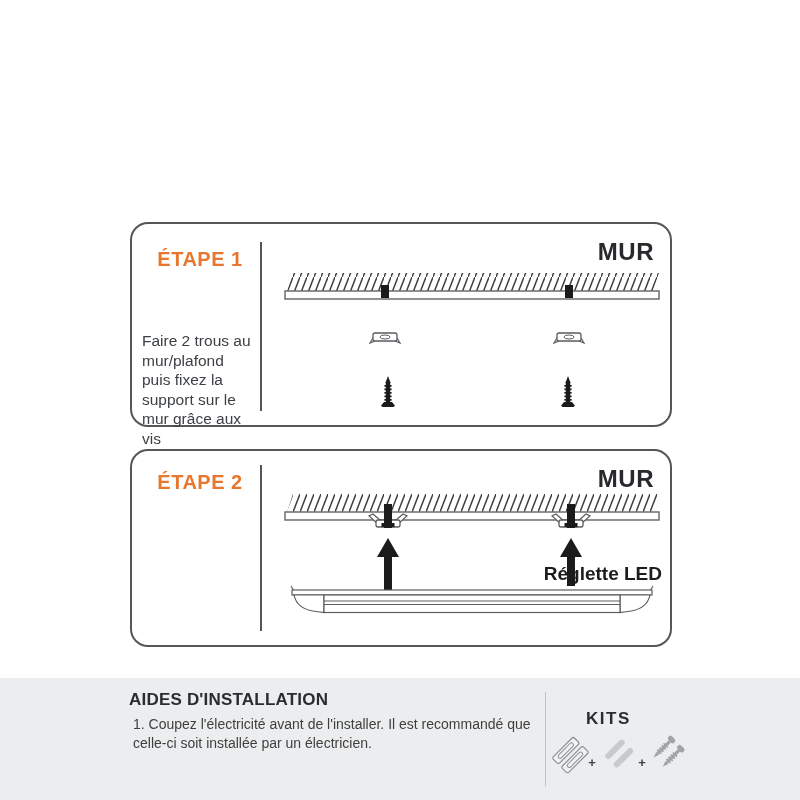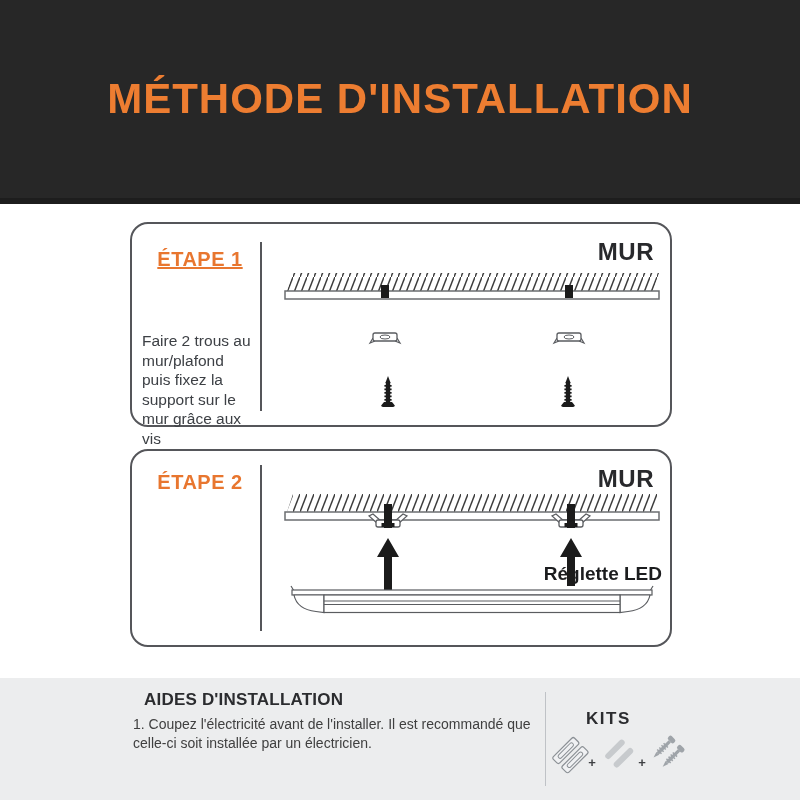--- a/index.html
+++ b/index.html
@@ -23,21 +23,21 @@
     position:absolute; left:130px; width:542px; box-sizing:border-box;
     background:#ffffff; border:2px solid #55565a; border-radius:18px;
   }
   #step1 { top:222px; height:205px; }
   #step2 { top:449px; height:198px; }
   .step-label {
     position:absolute; left:12px; width:112px; text-align:center;
     color:#E8762F; font-size:20px; font-weight:700; letter-spacing:0.5px;
     white-space:nowrap;
   }
-  #step1 .step-label { top:24px;text-decoration:underline; }
+  #step1 .step-label { top:24px; }
   #step2 .step-label { top:20px; }
   .step-desc {
     position:absolute; left:10px; width:126px;
     color:#3D4045; font-size:15.5px; line-height:19.5px;
     white-space:pre-line;
     margin-top:33px;
   }
   #step1 .step-desc { top:74px; }
   #step2 .step-desc { top:54px; }
   .v-divider {
@@ -55,21 +55,21 @@
   }
   .diagram { position:absolute; left:140px; }
   #step1 .diagram { top:35px; }
   #step2 .diagram { top:43px; }
   
   .footer {
     position:absolute; left:0; top:678px; width:800px; height:122px;
     background:#ECEDEE;
   }
   .aids-title {
-    position:absolute; left:144px; top:12px;
+    position:absolute; left:129px; top:12px;
     color:#2B2C2F; font-size:17px; font-weight:700; letter-spacing:0.2px;
   }
   .aids-list { position:absolute; left:133px; top:37px; width:440px; }
   .aids-item {
     color:#404040; font-size:14px; line-height:19px; white-space:pre-line;
   }
   .kits-divider {
     position:absolute; left:545px; top:14px; width:1px; height:94px;
     background:#BFC2C6;
   }
@@ -81,23 +81,20 @@
   .plus-glyph {
     font-family:"Liberation Sans","DejaVu Sans",sans-serif;
     font-weight:700; font-size:13px; fill:#3F4144;
   }
 </style>
 </head>
 <body>
 
 <div class="page">
 
-  <div class="header">
-    <div class="page-title">MÉTHODE D'INSTALLATION</div>
-  </div>
 
   <div class="step-card" id="step1">
     <div class="step-label">ÉTAPE 1</div>
     <div class="step-desc">Faire 2 trous au
 mur/plafond
 puis fixez la
 support sur le
 mur grâce aux
 vis</div>
     <div class="v-divider"></div>

